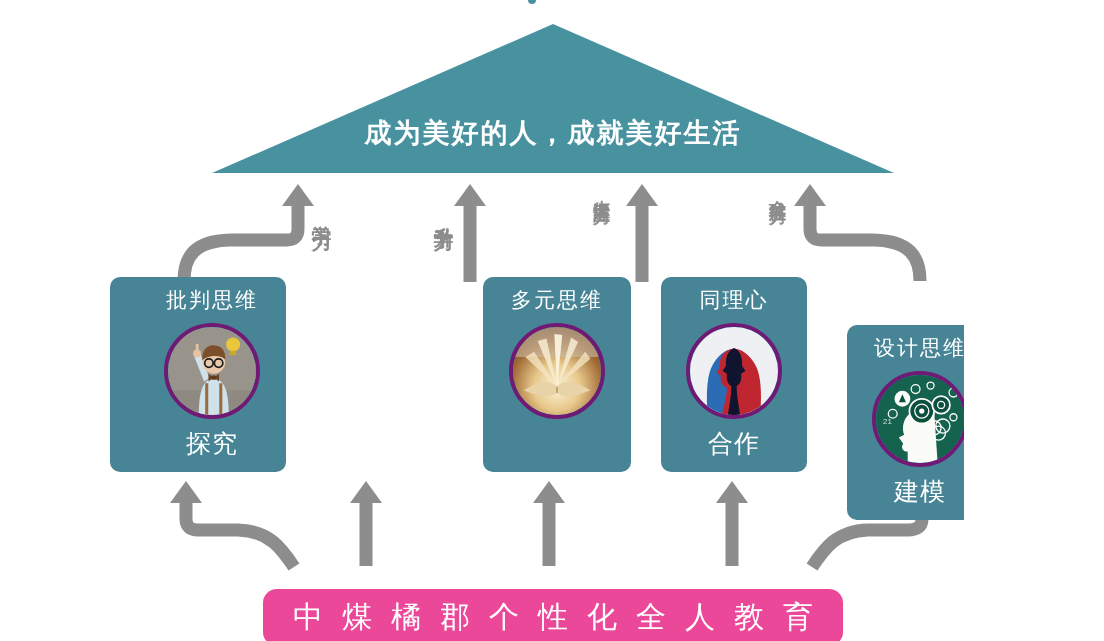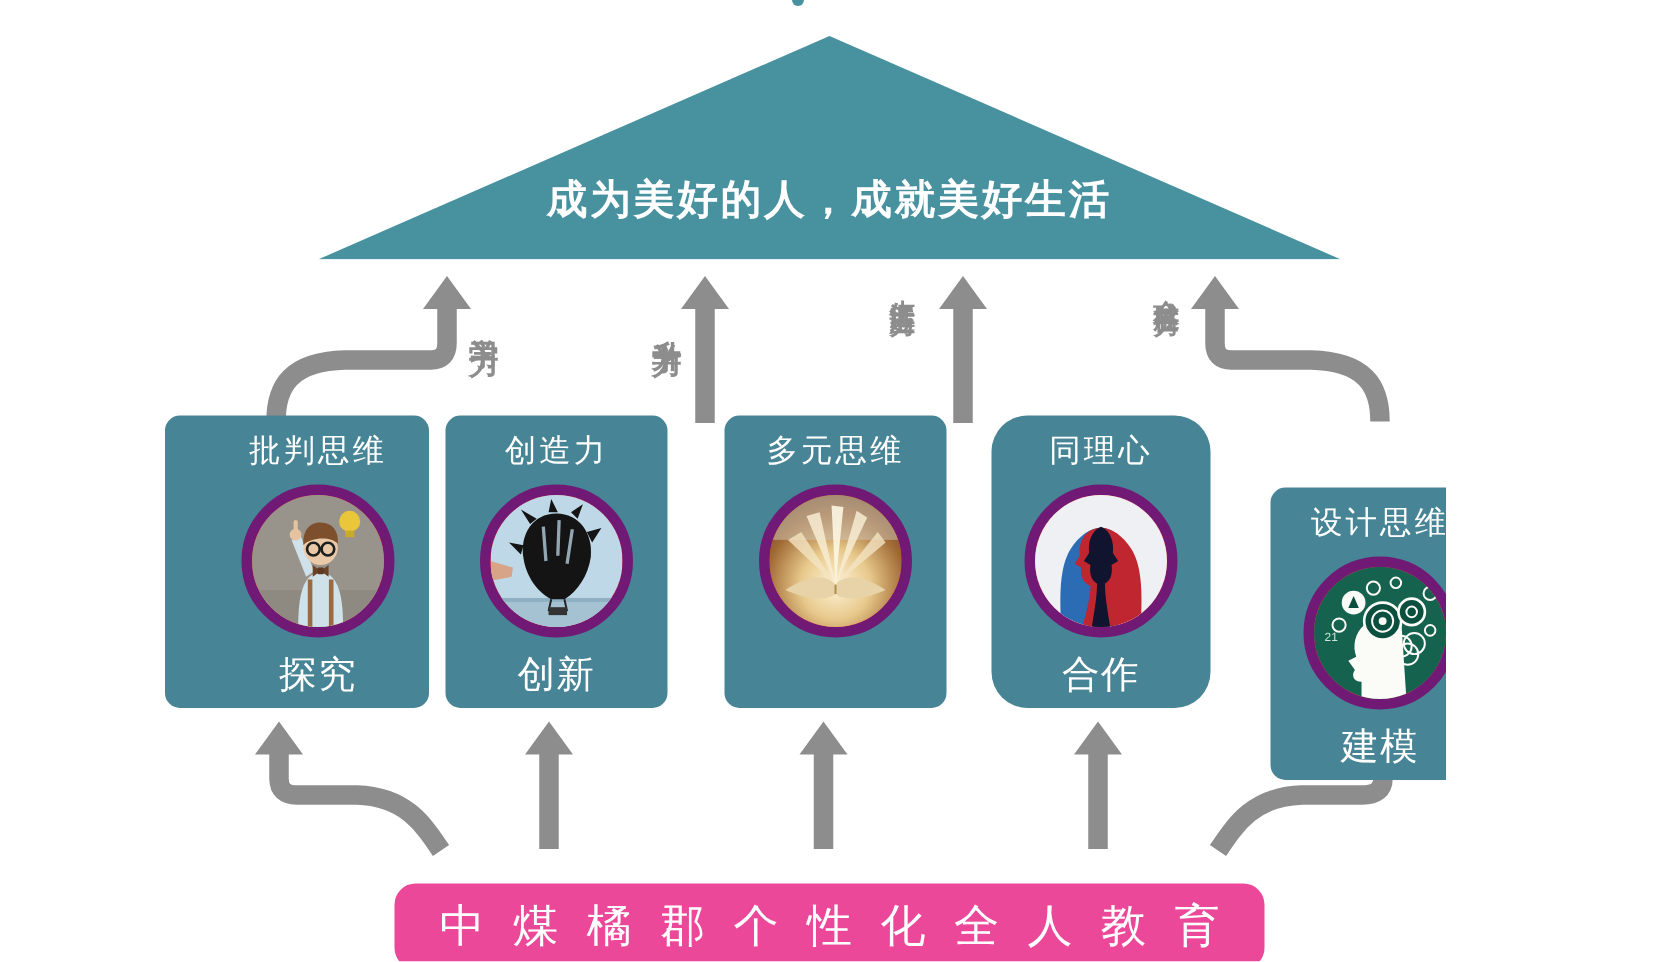--- a/index.html
+++ b/index.html
@@ -34,22 +34,22 @@
   
   .pillar{
     position:absolute;top:277px;height:195px;border-radius:10px;
     background:#478495;display:flex;flex-direction:column;align-items:center;
   }
   .pillar-top-label{
     margin-top:9px;color:#ffffff;font-family:"Liberation Serif",serif;
     font-size:21px;letter-spacing:2px;white-space:nowrap;
   }
   .photo-circle{
-    margin-top:9px;width:88px;height:88px;border:7px solid #701a75;border-radius:50%;
-    overflow:hidden;background:#ef4444;flex:0 0 auto;
+    margin-top:9px;width:88px;height:88px;border:4px solid #701a75;border-radius:50%;
+    overflow:hidden;background:#14b8a6;flex:0 0 auto;
   }
   .photo-circle svg{display:block;width:88px;height:88px;}
   .pillar-bottom-label{
     margin-top:8px;color:#ffffff;font-weight:normal;font-size:25px;
     letter-spacing:1px;white-space:nowrap;
   }
   
   .base-bar{
     position:absolute;left:263px;top:565px;width:580px;height:57px;border-radius:14px;
     background:#ec4899;display:flex;align-items:center;justify-content:center;margin-top:24px;
@@ -134,37 +134,20 @@
         <circle cx="57.5" cy="41" r="4.8" fill="none" stroke="#1f1f1f" stroke-width="2"></circle>
         <line x1="51" y1="40.5" x2="53" y2="40.5" stroke="#1f1f1f" stroke-width="2"></line>
         <path d="M46 53 L46 62 L52 57.5 Z M58 53 L58 62 L52 57.5 Z" fill="#6b4426"></path>
         <rect x="49.5" y="55" width="5" height="5" rx="1" fill="#5d3a20"></rect>
         <path d="M44 64 L44 100 M60 64 L60 100" stroke="#9c6a40" stroke-width="3.5"></path>
       </svg>
     </div>
     <div class="pillar-bottom-label">探究</div>
   </div>
 
-  <div class="pillar" style="left:297px;width:148px;">
-    <div class="pillar-top-label">创造力</div>
-    <div class="photo-circle">
-      <svg viewBox="0 0 100 100">
-        <rect width="100" height="100" fill="#bed8e7"></rect>
-        <rect y="78" width="100" height="22" fill="#a5c2d2"></rect>
-        <rect y="78" width="100" height="3" fill="#8fb0c2"></rect>
-        <path d="M0 50 L17 55 L16 62 L0 65 Z" fill="#d8a488"></path>
-        <path d="M50 14 C32 14 22 30 25 48 C27 62 36 74 46 79 L56 79 C66 73 74 61 76 47 C78 29 67 14 50 14 Z" fill="#141414"></path>
-        <path d="M30 22 L23 11 L35 18 Z M44 13 L46 3 L51 13 Z M61 13 L70 7 L66 18 Z M73 28 L84 25 L77 36 Z M25 38 L14 36 L23 45 Z" fill="#141414"></path>
-        <path d="M40 24 L42 50 M52 19 L51 46 M62 26 L58 52" stroke="#bed8e7" stroke-width="2.5" opacity="0.75" fill="none"></path>
-        <path d="M46 79 L44 88 M56 79 L58 88" stroke="#222" stroke-width="1.5"></path>
-        <rect x="44" y="85" width="14" height="6" fill="#333"></rect>
-      </svg>
-    </div>
-    <div class="pillar-bottom-label">创新</div>
-  </div>
 
   <div class="pillar" style="left:483px;width:148px;">
     <div class="pillar-top-label">多元思维</div>
     <div class="photo-circle">
       <svg viewBox="0 0 100 100">
         <defs>
           <radialGradient id="bookGlow" cx="50%" cy="68%" r="75%">
             <stop offset="0%" stop-color="#fdf3d8"></stop>
             <stop offset="35%" stop-color="#e8c98c"></stop>
             <stop offset="70%" stop-color="#a06a35"></stop>
@@ -178,21 +161,21 @@
         <path d="M50 68 L47 8 L56 9 Z" fill="#fdf6e2" opacity="0.9"></path>
         <path d="M50 68 L66 12 L74 17 Z" fill="#f7ecd2" opacity="0.85"></path>
         <path d="M50 68 L82 28 L88 36 Z" fill="#f3e4c2" opacity="0.8"></path>
         <path d="M12 72 C30 60 44 60 50 68 C56 60 70 60 88 72 C70 80 56 80 50 75 C44 80 30 80 12 72 Z" fill="#e2c globalization" opacity="0"></path>
         <path d="M12 72 C30 60 44 60 50 68 C56 60 70 60 88 72 C70 80 56 80 50 75 C44 80 30 80 12 72 Z" fill="#e8d3a8"></path>
         <path d="M50 68 L50 75" stroke="#b08b4e" stroke-width="1.5"></path>
       </svg>
     </div>
   </div>
 
-  <div class="pillar" style="left:661px;width:146px;border-radius:24px;">
+  <div class="pillar" style="left:661px;width:146px;">
     <div class="pillar-top-label">同理心</div>
     <div class="photo-circle">
       <svg viewBox="0 0 100 100">
         <rect width="100" height="100" fill="#eef0f4"></rect>
         <path d="M20 100 C18 70 20 52 27 41 C35 28 47 22 56 26 C64 29 67 38 66 46 L70 52 L65 55 C66 62 63 67 58 69 C58 78 61 88 64 100 Z" fill="#2c6cb5"></path>
         <path d="M80 100 C82 70 80 52 73 41 C65 28 53 22 44 26 C36 29 33 38 34 46 L30 52 L35 55 C34 62 37 67 42 69 C42 78 39 88 36 100 Z" fill="#bf2630"></path>
         <path d="M50 24 C57 27 60 35 59 44 L63 50 L58 53 C59 60 57 65 53 67 C53 77 55 88 57 100 L43 100 C45 88 47 77 47 67 C43 65 41 60 42 53 L37 50 L41 44 C40 35 43 27 50 24 Z" fill="#10142e"></path>
       </svg>
     </div>
     <div class="pillar-bottom-label">合作</div>

